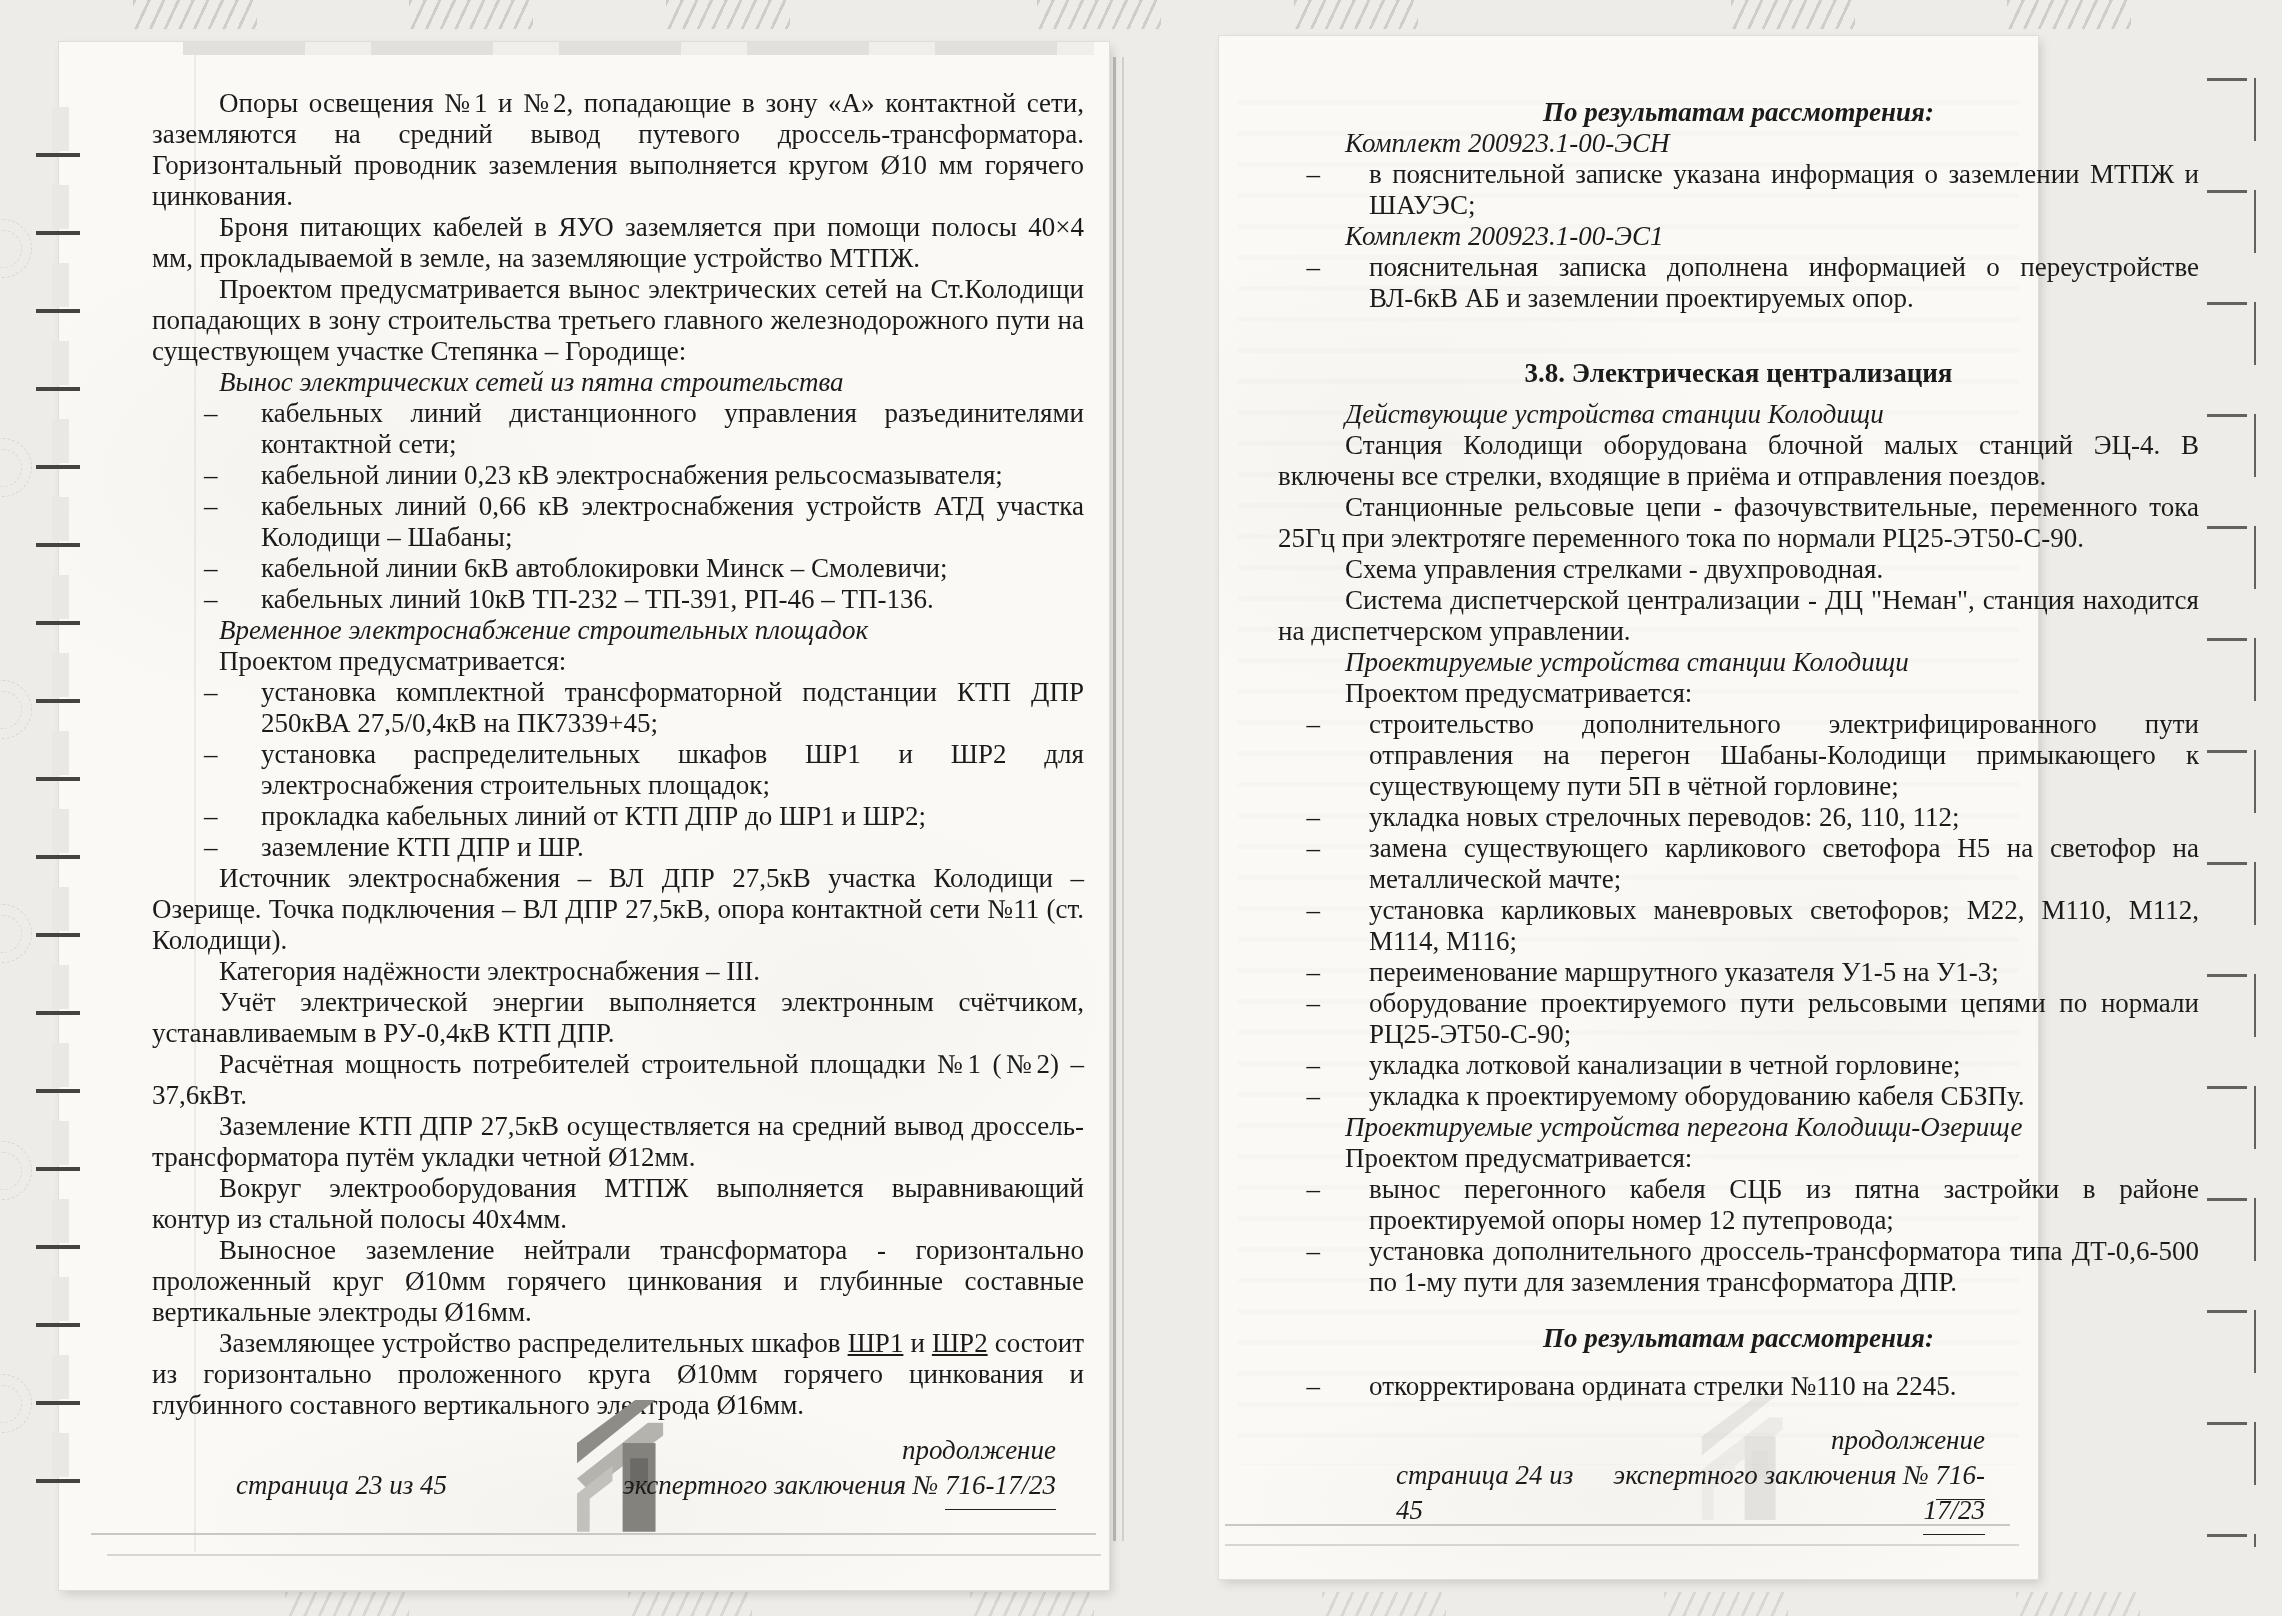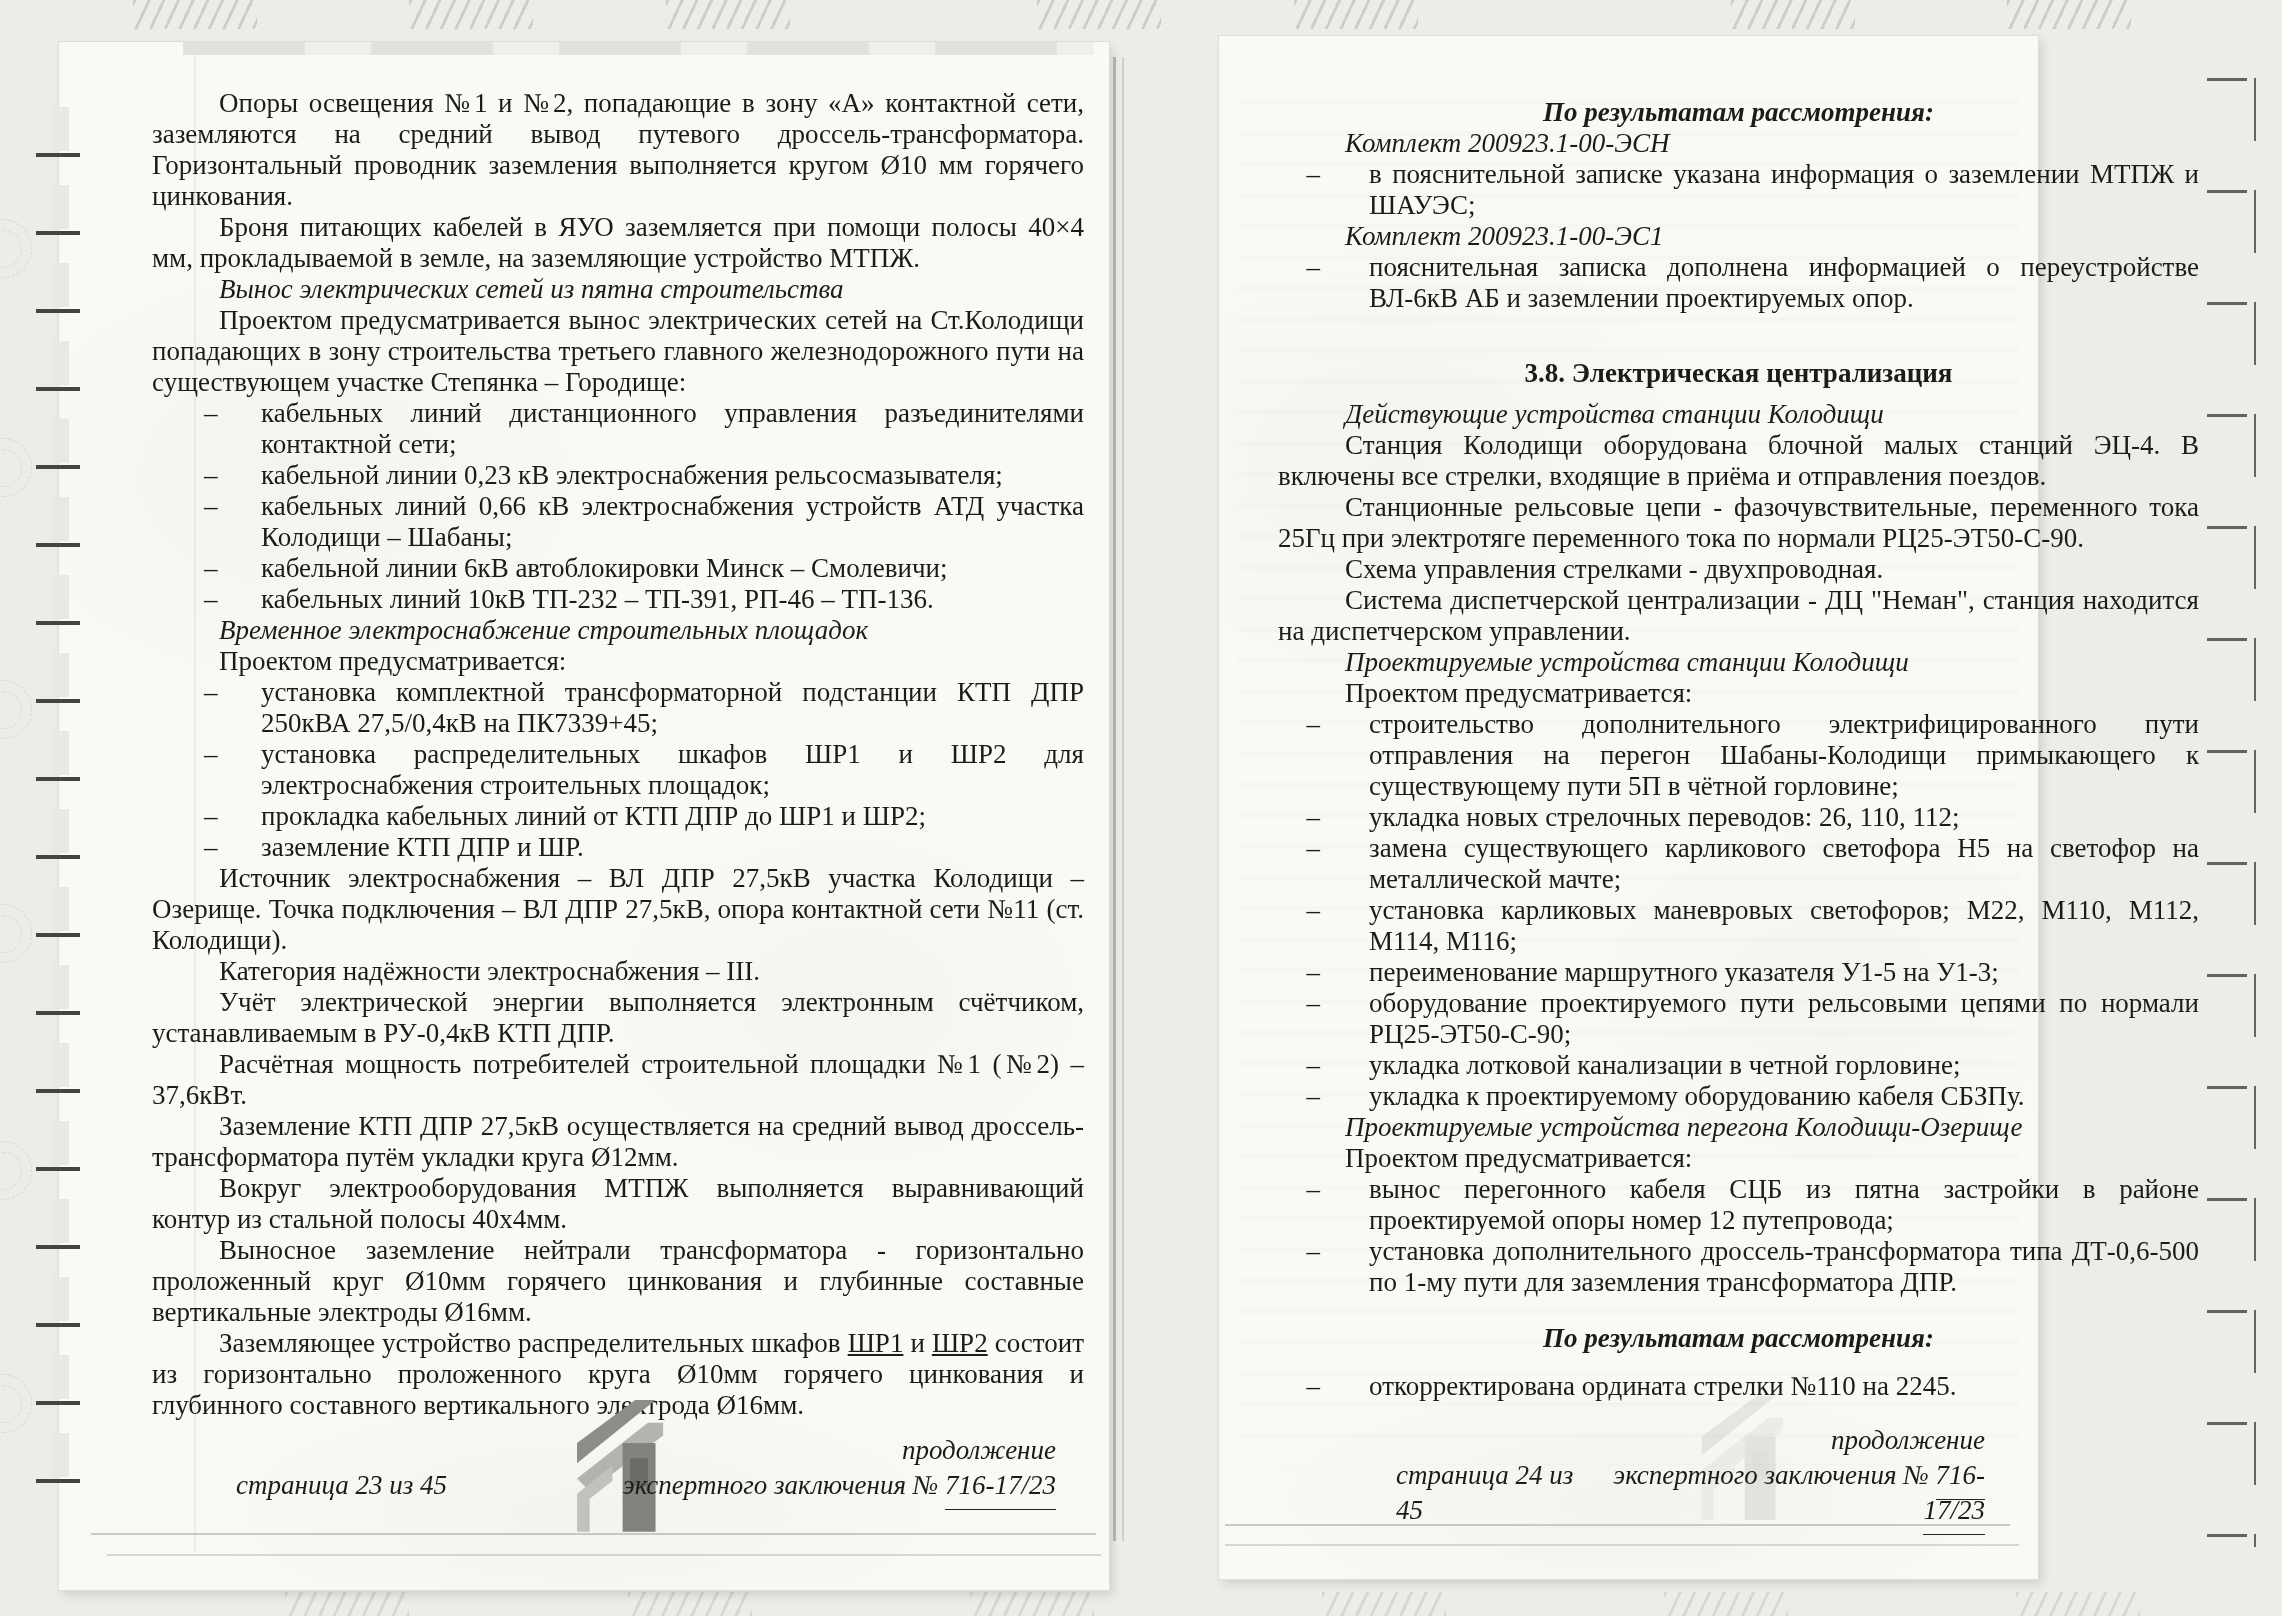--- a/index.html
+++ b/index.html
@@ -102,38 +102,38 @@
 <div class="rosette" style="top:904px;"></div>
 <div class="rosette" style="top:1141px;"></div>
 <div class="rosette" style="top:1374px;"></div>
 
 <div class="page" id="page-left">
   <div class="top-band"></div>
   <div class="margin-line"></div>
   <div class="content">
       <div class="blk b-p">Опоры освещения №1 и №2, попадающие в зону «А» контактной сети, заземляются на средний вывод путевого дроссель-трансформатора. Горизонтальный проводник заземления выполняется кругом Ø10 мм горячего цинкования.</div>
       <div class="blk b-p">Броня питающих кабелей в ЯУО заземляется при помощи полосы 40×4 мм, прокладываемой в земле, на заземляющие устройство МТПЖ.</div>
+      <div class="blk b-p">Проектом предусматривается вынос электрических сетей на Ст.Колодищи попадающих в зону строительства третьего главного железнодорожного пути на существующем участке Степянка – Городище:</div>
       <div class="blk b-pi">Вынос электрических сетей из пятна строительства</div>
-      <div class="blk b-p">Проектом предусматривается вынос электрических сетей на Ст.Колодищи попадающих в зону строительства третьего главного железнодорожного пути на существующем участке Степянка – Городище:</div>
       <div class="blk b-li"><span class="dash">–</span><span class="litext">кабельных линий дистанционного управления разъединителями контактной сети;</span></div>
       <div class="blk b-li"><span class="dash">–</span><span class="litext">кабельной линии 0,23 кВ электроснабжения рельсосмазывателя;</span></div>
       <div class="blk b-li"><span class="dash">–</span><span class="litext">кабельных линий 0,66 кВ электроснабжения устройств АТД участка Колодищи – Шабаны;</span></div>
       <div class="blk b-li"><span class="dash">–</span><span class="litext">кабельной линии 6кВ автоблокировки Минск – Смолевичи;</span></div>
       <div class="blk b-li"><span class="dash">–</span><span class="litext">кабельных линий 10кВ ТП-232 – ТП-391, РП-46 – ТП-136.</span></div>
       <div class="blk b-pi">Временное электроснабжение строительных площадок</div>
       <div class="blk b-p">Проектом предусматривается:</div>
       <div class="blk b-li"><span class="dash">–</span><span class="litext">установка комплектной трансформаторной подстанции КТП ДПР 250кВА 27,5/0,4кВ на ПК7339+45;</span></div>
       <div class="blk b-li"><span class="dash">–</span><span class="litext">установка распределительных шкафов ШР1 и ШР2 для электроснабжения строительных площадок;</span></div>
       <div class="blk b-li"><span class="dash">–</span><span class="litext">прокладка кабельных линий от КТП ДПР до ШР1 и ШР2;</span></div>
       <div class="blk b-li"><span class="dash">–</span><span class="litext">заземление КТП ДПР и ШР.</span></div>
       <div class="blk b-p">Источник электроснабжения – ВЛ ДПР 27,5кВ участка Колодищи – Озерище. Точка подключения – ВЛ ДПР 27,5кВ, опора контактной сети №11 (ст. Колодищи).</div>
       <div class="blk b-p">Категория надёжности электроснабжения – III.</div>
       <div class="blk b-p">Учёт электрической энергии выполняется электронным счётчиком, устанавливаемым в РУ-0,4кВ КТП ДПР.</div>
       <div class="blk b-p">Расчётная мощность потребителей строительной площадки №1 (№2) – 37,6кВт.</div>
-      <div class="blk b-p">Заземление КТП ДПР 27,5кВ осуществляется на средний вывод дроссель-трансформатора путём укладки круга Ø12мм.</div>
+      <div class="blk b-p">Заземление КТП ДПР 27,5кВ осуществляется на средний вывод дроссель-трансформатора путём укладки четной Ø12мм.</div>
       <div class="blk b-p">Вокруг электрооборудования МТПЖ выполняется выравнивающий контур из стальной полосы 40х4мм.</div>
       <div class="blk b-p">Выносное заземление нейтрали трансформатора - горизонтально проложенный круг Ø10мм горячего цинкования и глубинные составные вертикальные электроды Ø16мм.</div>
       <div class="blk b-p"><span>Заземляющее устройство распределительных шкафов </span><span class="useg">ШР1</span><span> и </span><span class="useg">ШР2</span><span> состоит из горизонтально проложенного круга Ø10мм горячего цинкования и глубинного составного вертикального электрода Ø16мм.</span></div>
     </div>
   <svg class="logo" viewBox="0 0 120 120">
     <polygon points="30,34 76,0 92,0 30,50" fill="#8d8c87"></polygon>
     <polygon points="30,62 86,18 98,18 98,28 40,72" fill="#b4b3ae"></polygon>
     <rect x="66" y="34" width="26" height="70" fill="#83827d"></rect>
     <rect x="72" y="46" width="14" height="22" fill="#6b6a66"></rect>
     <polygon points="30,74 58,52 58,64 40,78 40,104 30,104" fill="#c2c1bc"></polygon>

